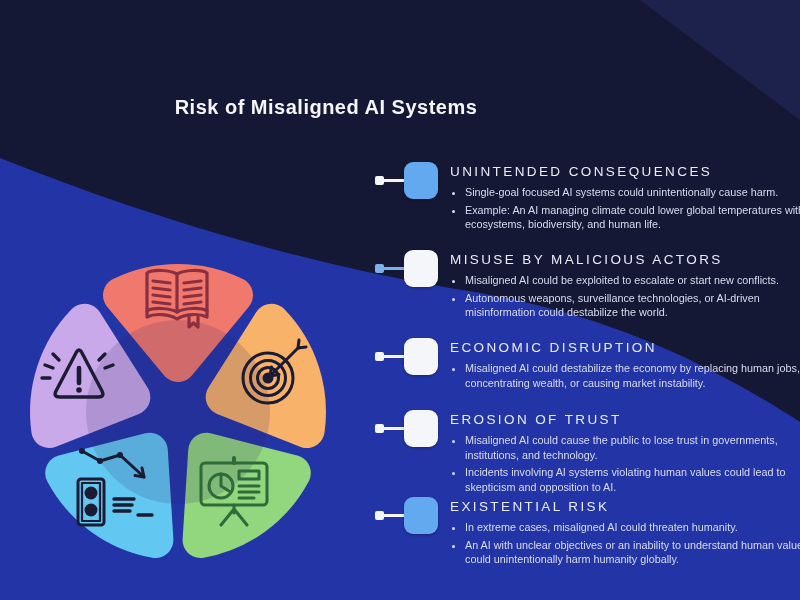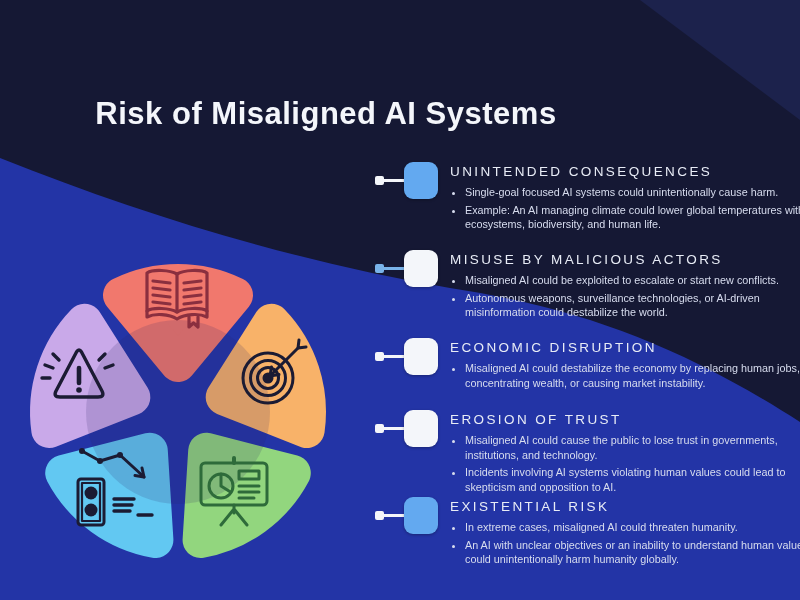--- a/index.html
+++ b/index.html
@@ -4,21 +4,21 @@
 <style>
   html,body{margin:0;padding:0;background:#000;}
   .canvas{
     position:relative;width:800px;height:600px;overflow:hidden;
     background:var(--bg-blue);
     font-family:"Liberation Sans", sans-serif;
   }
   .bg-svg{position:absolute;left:0;top:0;z-index:0;}
   .page-title{
     position:absolute;left:0;top:96px;width:652px;z-index:2;
-    text-align:center;font-size:31px;font-weight:700;letter-spacing:.5px;
+    text-align:center;font-size:20px;font-weight:700;letter-spacing:.5px;
     color:var(--title-color);
   }
   .section{position:absolute;left:375px;width:430px;z-index:2;}
   .sec-1{top:160px}.sec-2{top:248px}.sec-3{top:336px}.sec-4{top:408px}.sec-5{top:495px}
   .marker{position:absolute;left:0;top:2px;width:70px;height:38px;}
   .mini{position:absolute;left:0;top:14px;width:9px;height:9px;border-radius:2px;background:var(--marker-white);}
   .cline{position:absolute;left:8px;top:17px;width:24px;height:3px;background:var(--marker-white);}
   .mbox{position:absolute;left:29px;top:0;width:34px;height:37px;border-radius:9px;
         background:var(--marker-white);box-shadow:0 1px 3px rgba(0,0,0,.3);}
   .m-blue .mbox{background:var(--accent-blue);}

